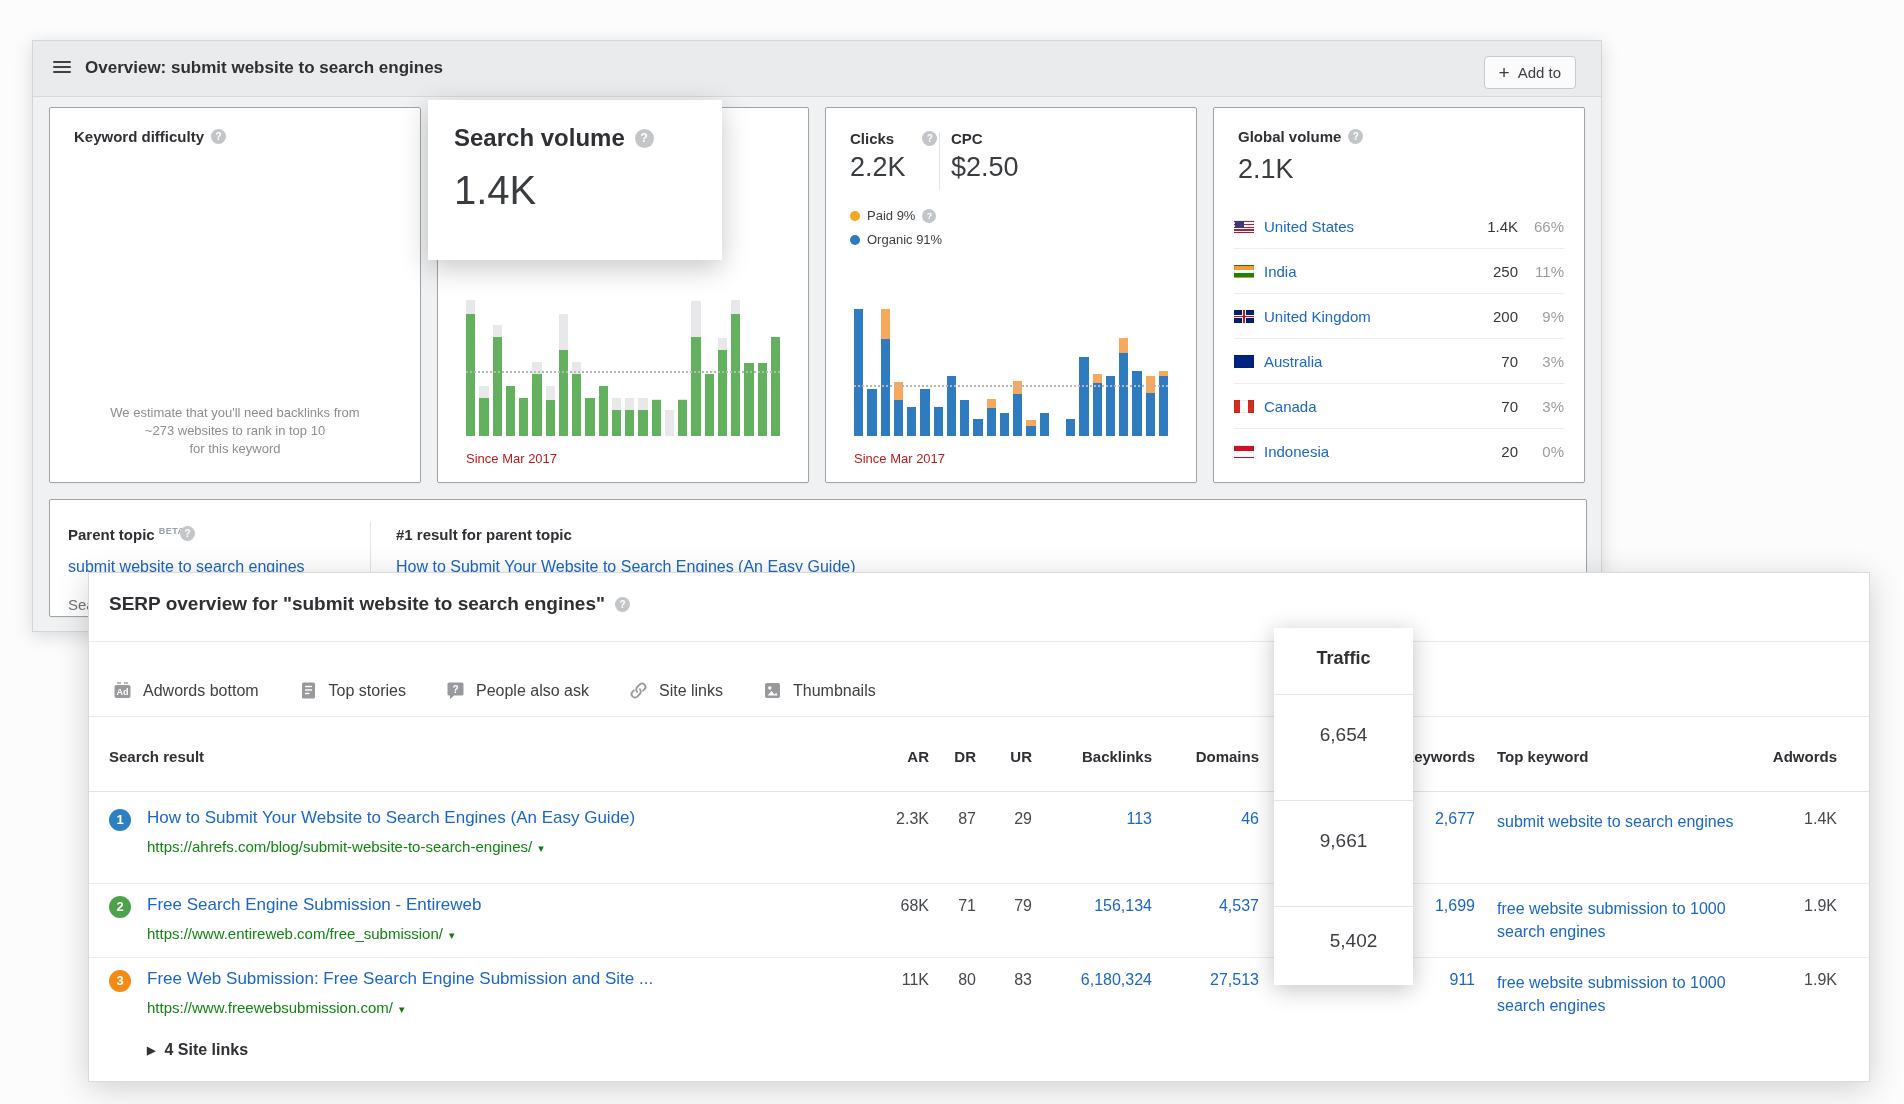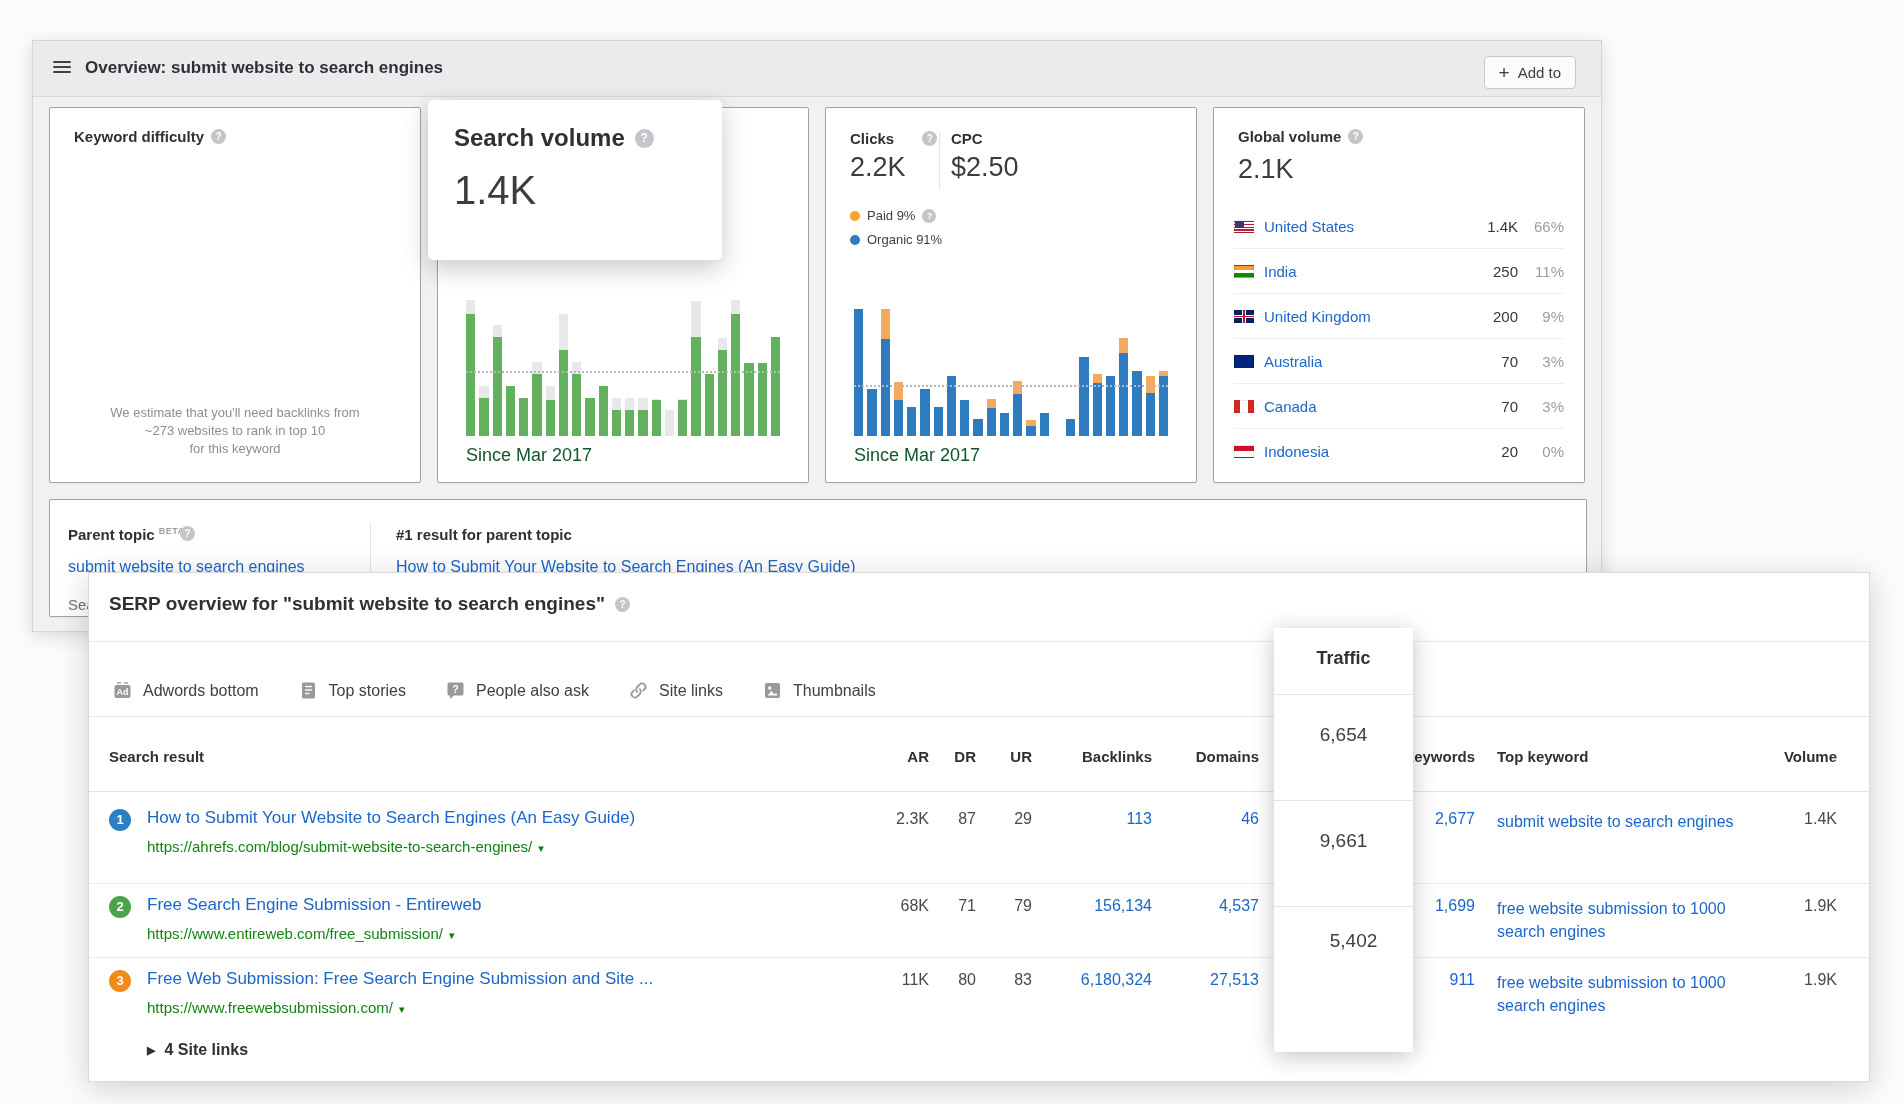--- a/index.html
+++ b/index.html
@@ -31,21 +31,21 @@
   .gauge-wrap { position:absolute; left:50%; top:48px; transform:translateX(-50%); width:220px; height:160px; }
   .gauge-value { position:absolute; left:0; right:0; top:72px; text-align:center; font-size:46px; color:#3a3d40; }
   .gauge-label { position:absolute; left:0; right:0; top:126px; text-align:center; font-size:16px; color:#55585c; }
   .kd-note { position:absolute; left:16px; right:16px; top:296px; text-align:center; font-size:13px; line-height:1.4; color:#8b8e92; }
 
   
   .chart { position:absolute; left:28px; right:28px; bottom:46px; display:flex; align-items:flex-end; gap:4px; }
   .chart .bar { flex:1; display:flex; flex-direction:column; justify-content:flex-end; }
   .chart .seg { width:100%; }
   .chart .ref { position:absolute; left:0; right:0; border-top:2px dotted #b5b7ba; pointer-events:none; }
-  .since { position:absolute; left:28px; bottom:16px; font-size:18px; color:#14532d; }
+  .since { position:absolute; left:28px; bottom:16px; font-size:13px; color:#b91c1c; }
 
   
   .metric-label { position:absolute; top:22px; font-size:15px; font-weight:bold; color:#2e3033; display:flex; align-items:center; gap:7px; }
   .metric-value { position:absolute; top:44px; font-size:27px; color:#3a3d40; }
   .vdivider { position:absolute; left:113px; top:24px; width:1px; height:58px; background:#e3e4e6; }
   .legend-row { position:absolute; left:24px; font-size:13px; color:#3c3f43; display:flex; align-items:center; gap:7px; }
   .dot { width:10px; height:10px; border-radius:50%; display:inline-block; }
   .help.sm { width:14px; height:14px; line-height:14px; font-size:9px; }
 
   
@@ -70,21 +70,21 @@
   .pt-label { position:absolute; left:18px; top:26px; font-size:15px; font-weight:bold; color:#2e3033; }
   .pt-beta { font-size:9px; font-weight:bold; color:#9aa0a5; letter-spacing:.5px; vertical-align:super; margin-left:4px; }
   .pt-help { position:absolute; left:130px; top:26px; }
   .pt-link { position:absolute; left:18px; top:58px; font-size:16px; color:#1b66c9; cursor:pointer; }
   .pt-vdiv { position:absolute; left:320px; top:22px; width:1px; height:62px; background:#e3e4e6; }
   .pt-res-label { position:absolute; left:346px; top:26px; font-size:15px; font-weight:bold; color:#2e3033; }
   .pt-res-link { position:absolute; left:346px; top:58px; font-size:16px; color:#1b66c9; cursor:pointer; }
   .pt-cutoff { position:absolute; left:18px; top:96px; font-size:15px; color:#6f7276; }
 
   
-  .sv-popup { position:absolute; left:428px; top:100px; width:294px; height:160px; background:#fff; border-radius:5px; box-shadow:0 8px 26px rgba(0,0,0,.22); z-index:30; }
+  .sv-popup { position:absolute; left:428px; top:100px; width:294px; height:160px; background:#fff; border-radius:0; box-shadow:0 8px 26px rgba(0,0,0,.22); z-index:30; }
   .sv-popup-title { position:absolute; left:26px; top:24px; font-size:24px; font-weight:bold; color:#2e3033; display:flex; align-items:center; gap:10px; }
   .help.lg { width:19px; height:19px; line-height:19px; font-size:12px; }
   .sv-popup-value { position:absolute; left:26px; top:68px; font-size:40px; color:#3a3d40; }
 
   
   .win-serp { left:88px; top:572px; width:1782px; height:510px; background:#fff; border:1px solid #d8dadd; box-shadow:0 6px 30px rgba(0,0,0,.18); z-index:20; }
   .serp-title { position:absolute; left:20px; top:20px; font-size:19px; font-weight:bold; color:#2e3033; display:flex; align-items:center; gap:10px; }
   .serp-div1 { position:absolute; left:0; right:0; top:68px; height:1px; background:#e8e9ea; }
   .features { position:absolute; left:24px; top:92px; height:51px; display:flex; align-items:center; gap:40px; }
   .feature { display:flex; align-items:center; gap:11px; font-size:16px; color:#3e4043; cursor:pointer; }
@@ -110,21 +110,21 @@
   .cell.num { color:#46494d; }
   .cell.link { color:#1b66c9; cursor:pointer; }
   .cell.wrap { white-space:normal; width:260px; line-height:1.45; }
   .col-ar { right:940px; } .col-dr { right:893px; } .col-ur { right:837px; }
   .col-bl { right:717px; } .col-dom { right:610px;margin-left:8px; } .col-kw { right:394px; }
   .col-topkw { left:1408px; } .col-vol { right:32px; }
   .sitelinks { position:absolute; left:58px; font-size:16px; font-weight:bold; color:#2e3033; display:flex; align-items:center; gap:9px; cursor:pointer; }
   .sitelinks .tri { font-size:11px; color:#303235; }
 
   
-  .traffic-popup { position:absolute; left:1274px; top:628px; width:139px; height:424px; background:#fff; box-shadow:0 4px 22px rgba(0,0,0,.24); z-index:40; }
+  .traffic-popup { position:absolute; left:1274px; top:628px; width:139px; height:357px; background:#fff; box-shadow:0 4px 22px rgba(0,0,0,.24); z-index:40; }
   .tp-title { position:absolute; left:0; right:0; top:20px; text-align:center; font-size:18px; font-weight:bold; color:#2e3033; }
   .tp-div { position:absolute; left:0; right:0; height:1px; background:#e4e5e7; }
   .tp-val { position:absolute; left:0; right:0; text-align:center; font-size:19px; color:#3c3f43; }
 
   .icon-svg { display:block; }
 </style>
 </head>
 <body>
 
 <div class="stage">
@@ -484,21 +484,21 @@
 
     <div class="thead">
       <div class="th" style="left:20px;">Search result</div>
       <div class="th col-ar">AR</div>
       <div class="th col-dr">DR</div>
       <div class="th col-ur">UR</div>
       <div class="th col-bl">Backlinks</div>
       <div class="th col-dom">Domains</div>
       <div class="th col-kw">Keywords</div>
       <div class="th col-topkw">Top keyword</div>
-      <div class="th col-vol">Volume</div>
+      <div class="th col-vol">Adwords</div>
     </div>
     <div class="thead-div"></div>
 
     <div class="rows" id="rows">
         <div class="srow">
           <span class="rank" style="background: rgb(45, 127, 196);">1</span>
           <a class="rtitle">How to Submit Your Website to Search Engines (An Easy Guide)</a>
           <div class="rurl"><a>https://ahrefs.com/blog/submit-website-to-search-engines/</a><span class="caret">▾</span></div>
           <span class="cell num col-ar">2.3K</span>
           <span class="cell num col-dr">87</span>

